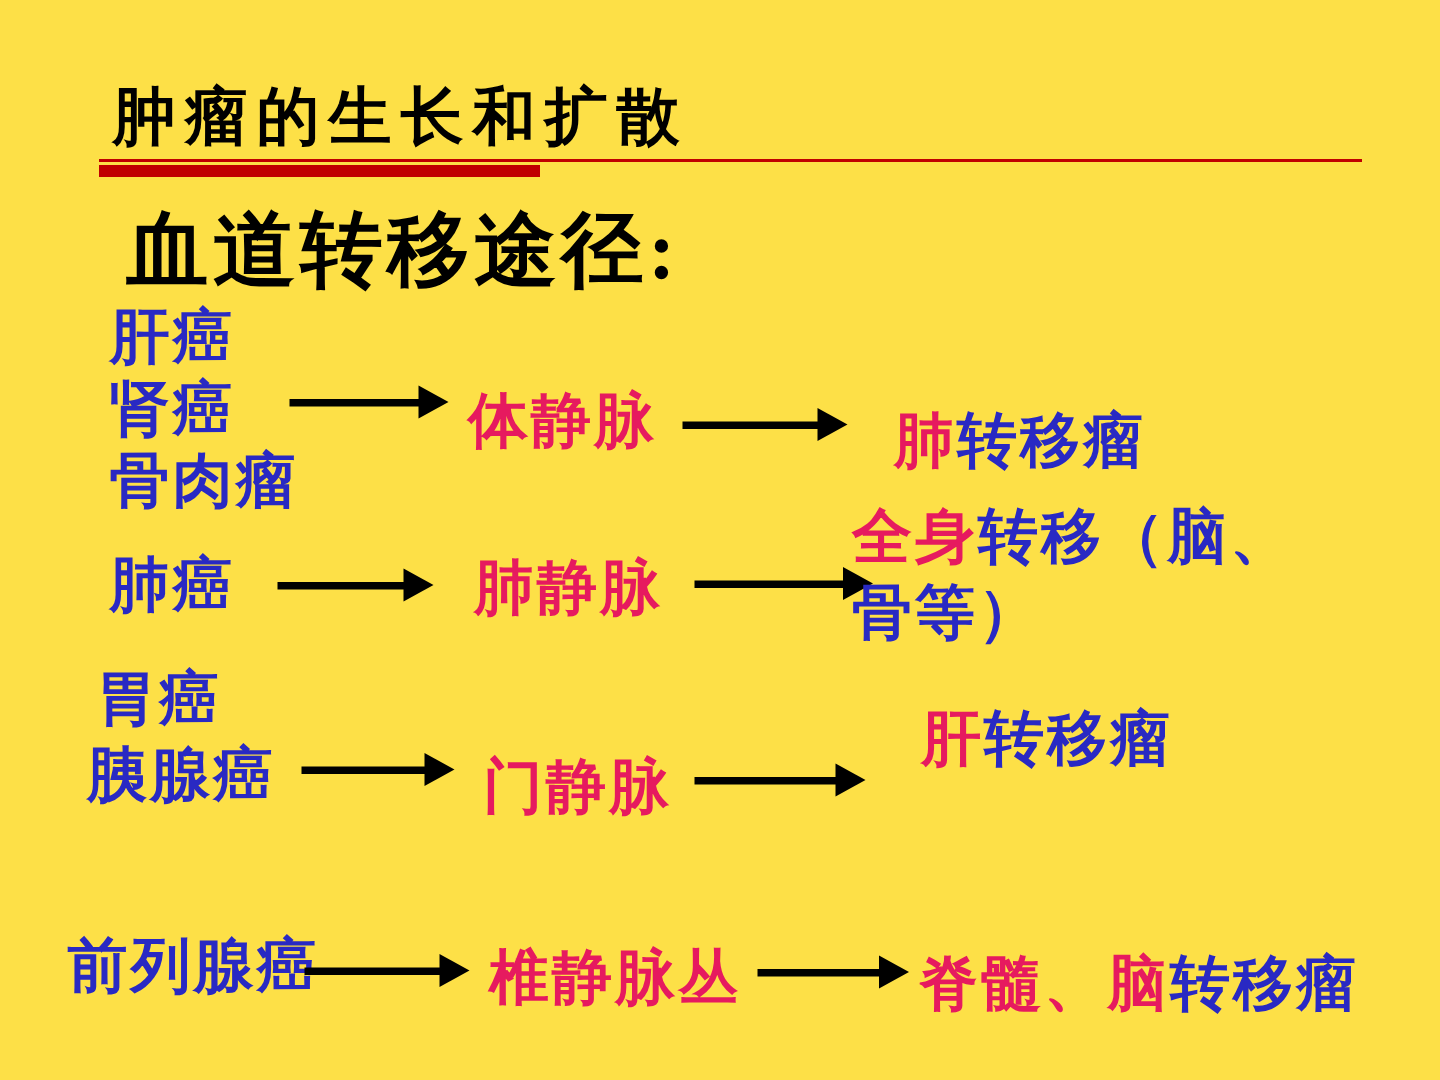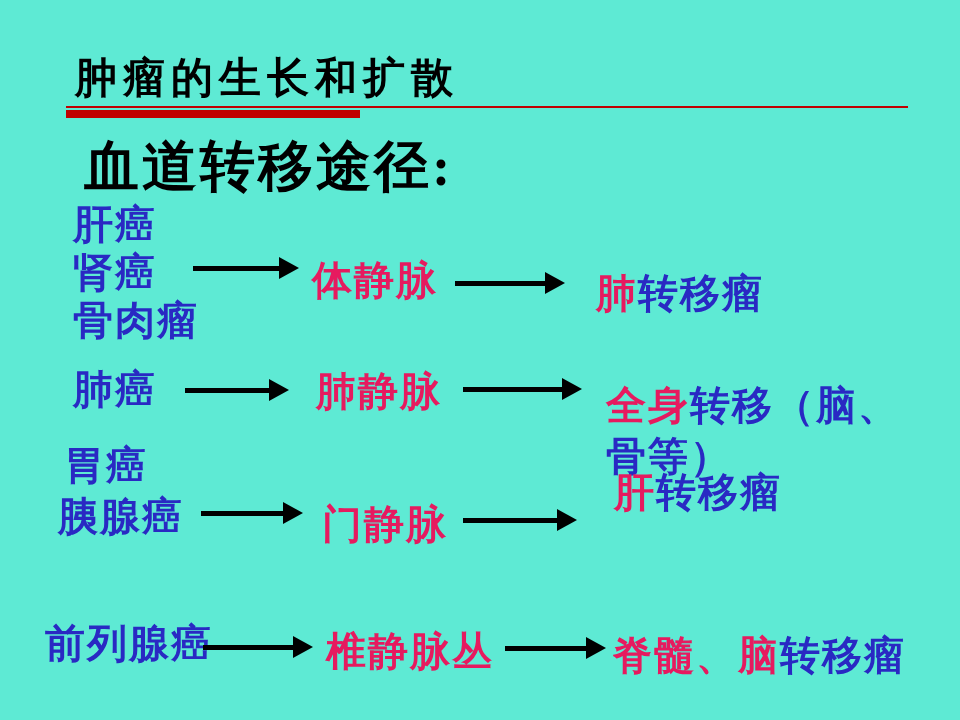--- a/index.html
+++ b/index.html
@@ -5,21 +5,21 @@
   :root{
     --blue:#2929c3;
     --pink:#e61a5f;
     --red:#c00000;
     --ink:#000000;
   }
   html,body{margin:0;padding:0;background:#888;}
   .slide{
     position:relative;
     width:960px;height:720px;
-    background:#5eead4;
+    background:#fde047;
     overflow:hidden;
     font-family:"Liberation Serif","DejaVu Serif",serif;
     color:var(--ink);
   }
   .abs{position:absolute;white-space:nowrap;}
   .title{
     left:75px;top:50px;
     font-size:42px;letter-spacing:6px;
     font-weight:bold;color:var(--ink);
   }
@@ -92,21 +92,21 @@
   </div>
   <div class="arrow" style="left:185px;top:379px;width:104px;">
     <span class="shaft"></span>
     <span class="head"></span>
   </div>
   <div class="abs body-text vein" style="left:316px;top:370px;">肺静脉</div>
   <div class="arrow" style="left:463px;top:378px;width:119px;">
     <span class="shaft"></span>
     <span class="head"></span>
   </div>
-  <div class="abs body-text dest dest2" style="left:606px;top:332px;margin-top:48px;">
+  <div class="abs body-text dest dest2" style="left:568px;top:332px;">
     <span class="pink">全身</span><span class="blue">转移（脑、</span><br>
     <span class="blue">骨等）</span>
   </div>
 
   <div class="abs body-text src" style="left:58px;top:440px;line-height:51px;">
     <div style="padding-left:6px;">胃癌</div>
     <div>胰腺癌</div>
   </div>
   <div class="arrow" style="left:201px;top:502px;width:102px;">
     <span class="shaft"></span>

